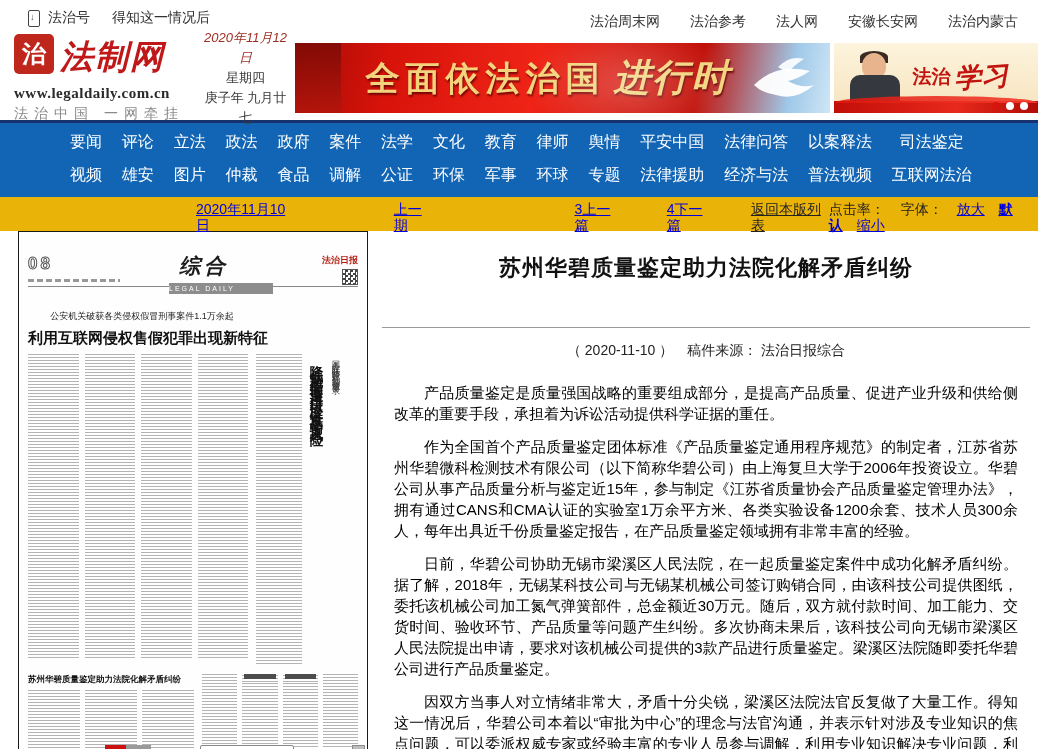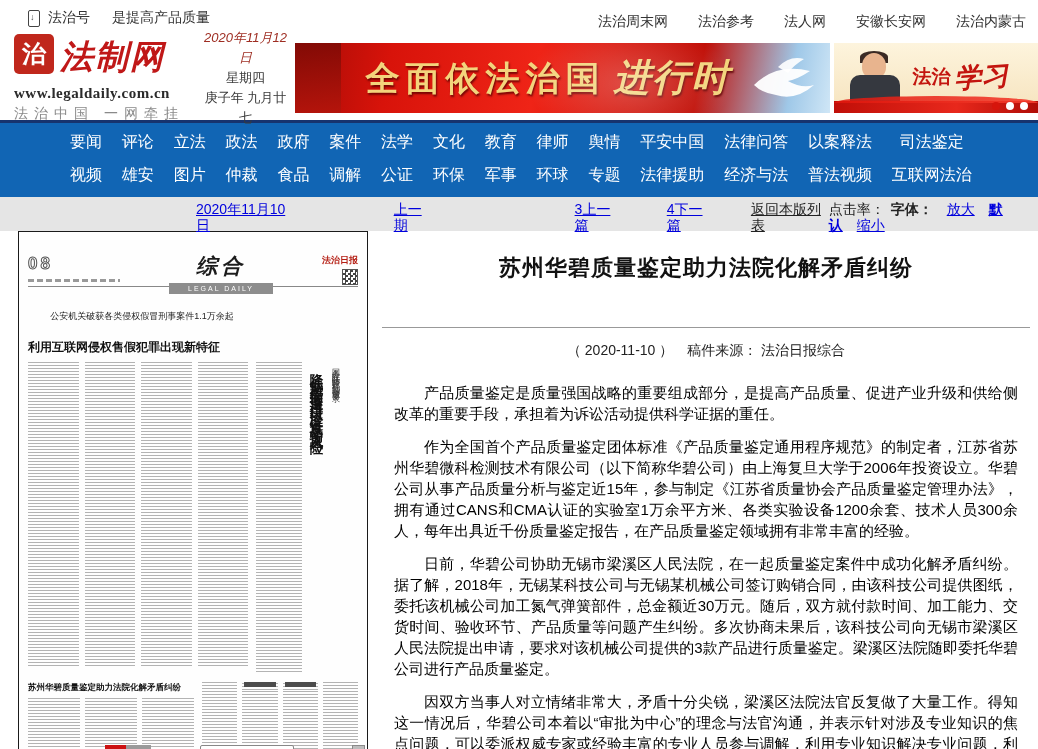--- a/index.html
+++ b/index.html
@@ -1,21 +1,21 @@
 <!DOCTYPE html>
 <html><head>
 <meta charset="utf-8">
 <style>
   * { margin:0; padding:0; box-sizing:border-box; }
   html,body { background:#fff; }
   body { width:1038px; height:749px; font-family:"Liberation Sans", sans-serif; color:#222; }
   #page { position:relative; width:1038px; height:749px; overflow:hidden; background:#fff; }
 
   
-  .topbar { height:36px; display:flex; align-items:center; justify-content:space-between; padding:0 12px 0 28px; font-size:14px; color:#333; }
+  .topbar { height:36px; display:flex; align-items:center; justify-content:space-between; padding:0 20px 0 28px; font-size:14px; color:#333; }
   .topbar-left { display:flex; align-items:center; gap:8px; }
   .topbar-left .tb-item { margin-right:14px; cursor:pointer; }
   .topbar-right { display:flex; gap:30px; }
   .topbar-right span { cursor:pointer;margin-top:8px; }
   .app-icon { display:inline-block; width:12px; height:17px; border:1px solid #444; border-radius:2px; position:relative; }
   .app-icon::after { content:"↓"; position:absolute; left:1px; top:1px; font-size:9px; color:#444; }
 
   
   .header { height:84px; display:flex; align-items:center; padding-left:14px; }
   .logo-block { width:186px; }
@@ -47,51 +47,51 @@
   .rb-dots { position:absolute; right:10px; bottom:3px; display:flex; gap:6px; }
   .rb-dots i { width:8px; height:8px; border-radius:50%; background:#fff; }
   .rb-dots i:first-child { background:#d6150c; }
 
   
   .nav-topline { height:3px; background:#17336e; }
   .nav { background:#1165b4; padding:2px 66px 6px 70px; display:grid; grid-template-columns:repeat(15, auto); justify-content:space-between; row-gap:0; }
   .nav span { color:#fff; font-size:16px; line-height:33px; white-space:nowrap; cursor:pointer; text-align:center; }
 
   
-  .subnav { background:#e5e5e5; height:34px; padding:4px 0 0 0; font-size:14px; position:relative; display:flex; align-items:flex-start; line-height:16px; }
+  .subnav { background:#eab308; height:34px; padding:4px 0 0 0; font-size:14px; position:relative; display:flex; align-items:flex-start; line-height:16px; }
   .subnav a { color:#0000dd; text-decoration:underline; cursor:pointer; }
   .subnav .dark-link { color:#222; text-decoration:underline; cursor:pointer; }
   .sn-date { margin-left:196px; }
   .sn-previssue { margin-left:102px; }
   .sn-prev { margin-left:142px; }
   .sn-next { margin-left:46px; }
   .sn-back { margin-left:38px; }
   .sn-right { margin-left:auto; margin-right:24px; width:200px; color:#222; }
   .sn-right a { margin-left:14px; }
-  .sn-right .fl { margin-left:6px;font-weight:bold; }
+  .sn-right .fl { margin-left:16px; }
   .sn-right .bold { font-weight:bold; }
 
   
   .content { display:flex; align-items:flex-start; padding:0 0 0 18px; margin-top:0; }
 
   
   .np { width:350px; height:520px; border:1px solid #1a1a1a; background:#fefefe; padding:8px 9px; cursor:pointer; flex:none; }
   .np-inner { padding-top:14px; }
   .np-masthead { position:relative; height:50px; display:flex; justify-content:space-between; }
   .np-masthead::after { content:""; position:absolute; left:0; right:0; top:32px; height:1px; background:#888; }
   .np-pageno { font-size:17px; font-weight:bold; color:#fff; letter-spacing:3px; -webkit-text-stroke:1px #555; text-shadow:0 0 0 #999; }
   .np-tinybar { width:92px; height:3px; margin-top:5px; background:repeating-linear-gradient(90deg,#999 0 6px, transparent 6px 9px); }
-  .np-center { position:relative; z-index:1; text-align:center; margin-top:-2px; }
+  .np-center { position:relative; z-index:1; text-align:left; margin-top:-2px; }
   .np-section { font-size:21px; font-weight:bold; font-style:italic; font-family:"Liberation Serif", serif; color:#1c1c1c; background:#fefefe; padding:0 10px; letter-spacing:4px; }
   .np-enbar { margin:3px auto 0; width:104px; height:11px; background:#8d8d8d; color:#fff; font-size:7px; letter-spacing:2px; line-height:11px; }
   .np-right-head { text-align:right; }
   .np-paperlogo { color:#b51f14; font-size:9px; font-weight:bold; font-family:"Liberation Serif", serif; }
   .np-qr { width:16px; height:16px; margin:2px 0 0 auto; border:1px solid #555; background:repeating-conic-gradient(#444 0% 25%, #fff 0% 50%) 0 0/5px 5px; }
   .np-kicker { text-align:center; font-size:9px; color:#222; margin-top:6px; width:228px; white-space:nowrap; overflow:hidden; }
-  .np-headline { width:232px; font-size:12px; font-weight:bold; color:#111; white-space:nowrap; margin-top:16px; letter-spacing:0; font-family:"Liberation Sans", sans-serif; }
+  .np-headline { width:232px; font-size:15px; font-weight:bold; color:#111; white-space:nowrap; margin-top:6px; letter-spacing:0; font-family:"Liberation Sans", sans-serif; }
   .np-cols { display:flex; margin-top:6px; }
   .np-main { width:220px; display:grid; grid-template-columns:repeat(4,1fr); gap:6px; }
   .fcol { background:repeating-linear-gradient(#b3b3b3 0 1px, transparent 1px 3px); }
   .np-main .fcol { height:306px; }
   .np-side { flex:1; display:flex; margin-left:8px; gap:5px; }
   .np-side .fcol { width:46px; height:312px; }
   .np-vhead { writing-mode:vertical-rl; font-size:13.5px; font-weight:bold; color:#111; letter-spacing:4px; height:308px; line-height:1.25; }
   .np-vsub { writing-mode:vertical-rl; font-size:8px; color:#333; letter-spacing:2px; height:220px; }
   .np-bottom { display:flex; margin-top:8px; gap:8px; }
   .np-b-left { width:166px; }
@@ -121,21 +121,21 @@
 </style>
 </head>
 <body>
 
 <div id="page">
 
   <div class="topbar">
     <div class="topbar-left">
       <span class="app-icon"></span>
       <span class="tb-item">法治号</span>
-      <span class="tb-item">是提高产品质量</span>
+      <span class="tb-item">得知这一情况后</span>
     </div>
     <div class="topbar-right">
       <span>法治周末网</span>
       <span>法治参考</span>
       <span>法人网</span>
       <span>安徽长安网</span>
       <span>法治内蒙古</span>
     </div>
   </div>
 

